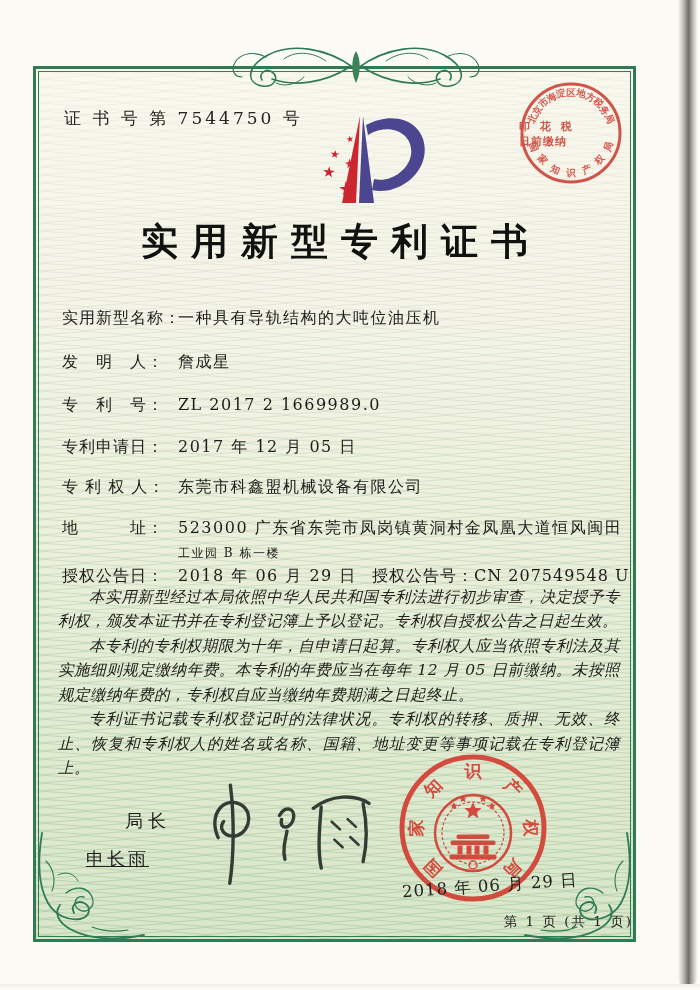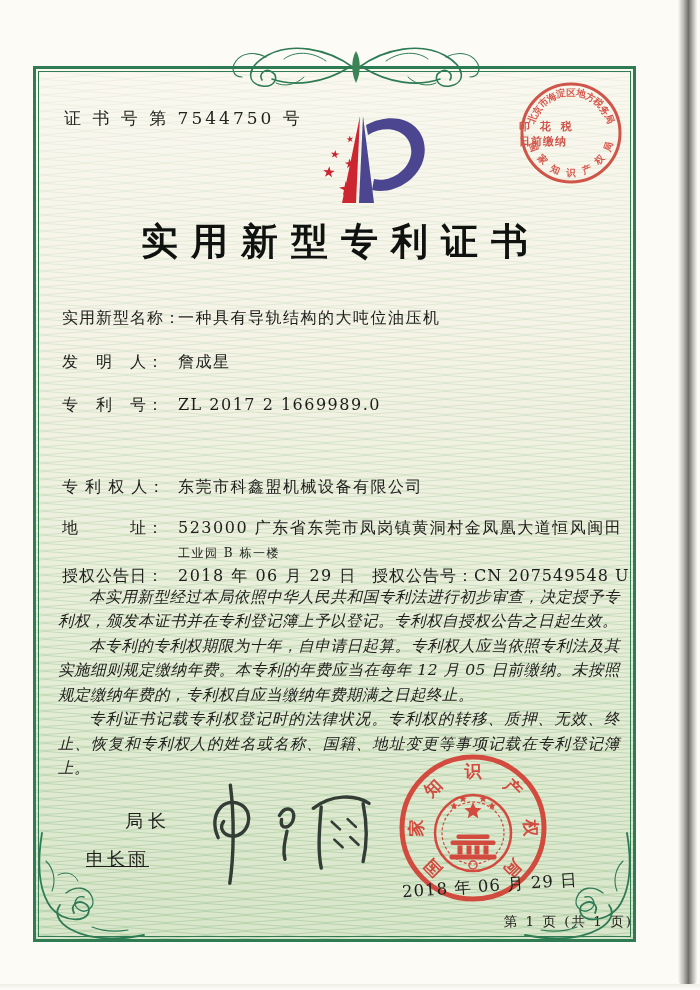--- a/index.html
+++ b/index.html
@@ -388,20 +388,23 @@
 
     <div class="row" style="top:283px">
       <span class="lbl">发　明　人：</span><span class="val">詹成星</span>
     </div>
     <div class="row" style="top:239px">
       <span class="lbl">实用新型名称：</span><span class="val">一种具有导轨结构的大吨位油压机</span>
     </div>
     <div class="row" style="top:326px">
       <span class="lbl">专　利　号：</span><span class="val">ZL 2017 2 1669989.0</span>
     </div>
+    <div class="row" style="top:368px">
+      <span class="lbl">专利申请日：</span><span class="val">2017 年 12 月 05 日</span>
+    </div>
     <div class="row" style="top:408px">
       <span class="lbl">专 利 权 人：</span><span class="val">东莞市科鑫盟机械设备有限公司</span>
     </div>
     <div class="row" style="top:449px">
       <span class="lbl">地　　　址：</span><span class="val">523000 广东省东莞市凤岗镇黄洞村金凤凰大道恒风闽田</span>
     </div>
     <div class="addr-line2" style="top:476px">工业园 B 栋一楼</div>
     <div class="row" style="top:497px">
       <span class="lbl">授权公告日：</span><span class="val">2018 年 06 月 29 日</span>
     </div>

